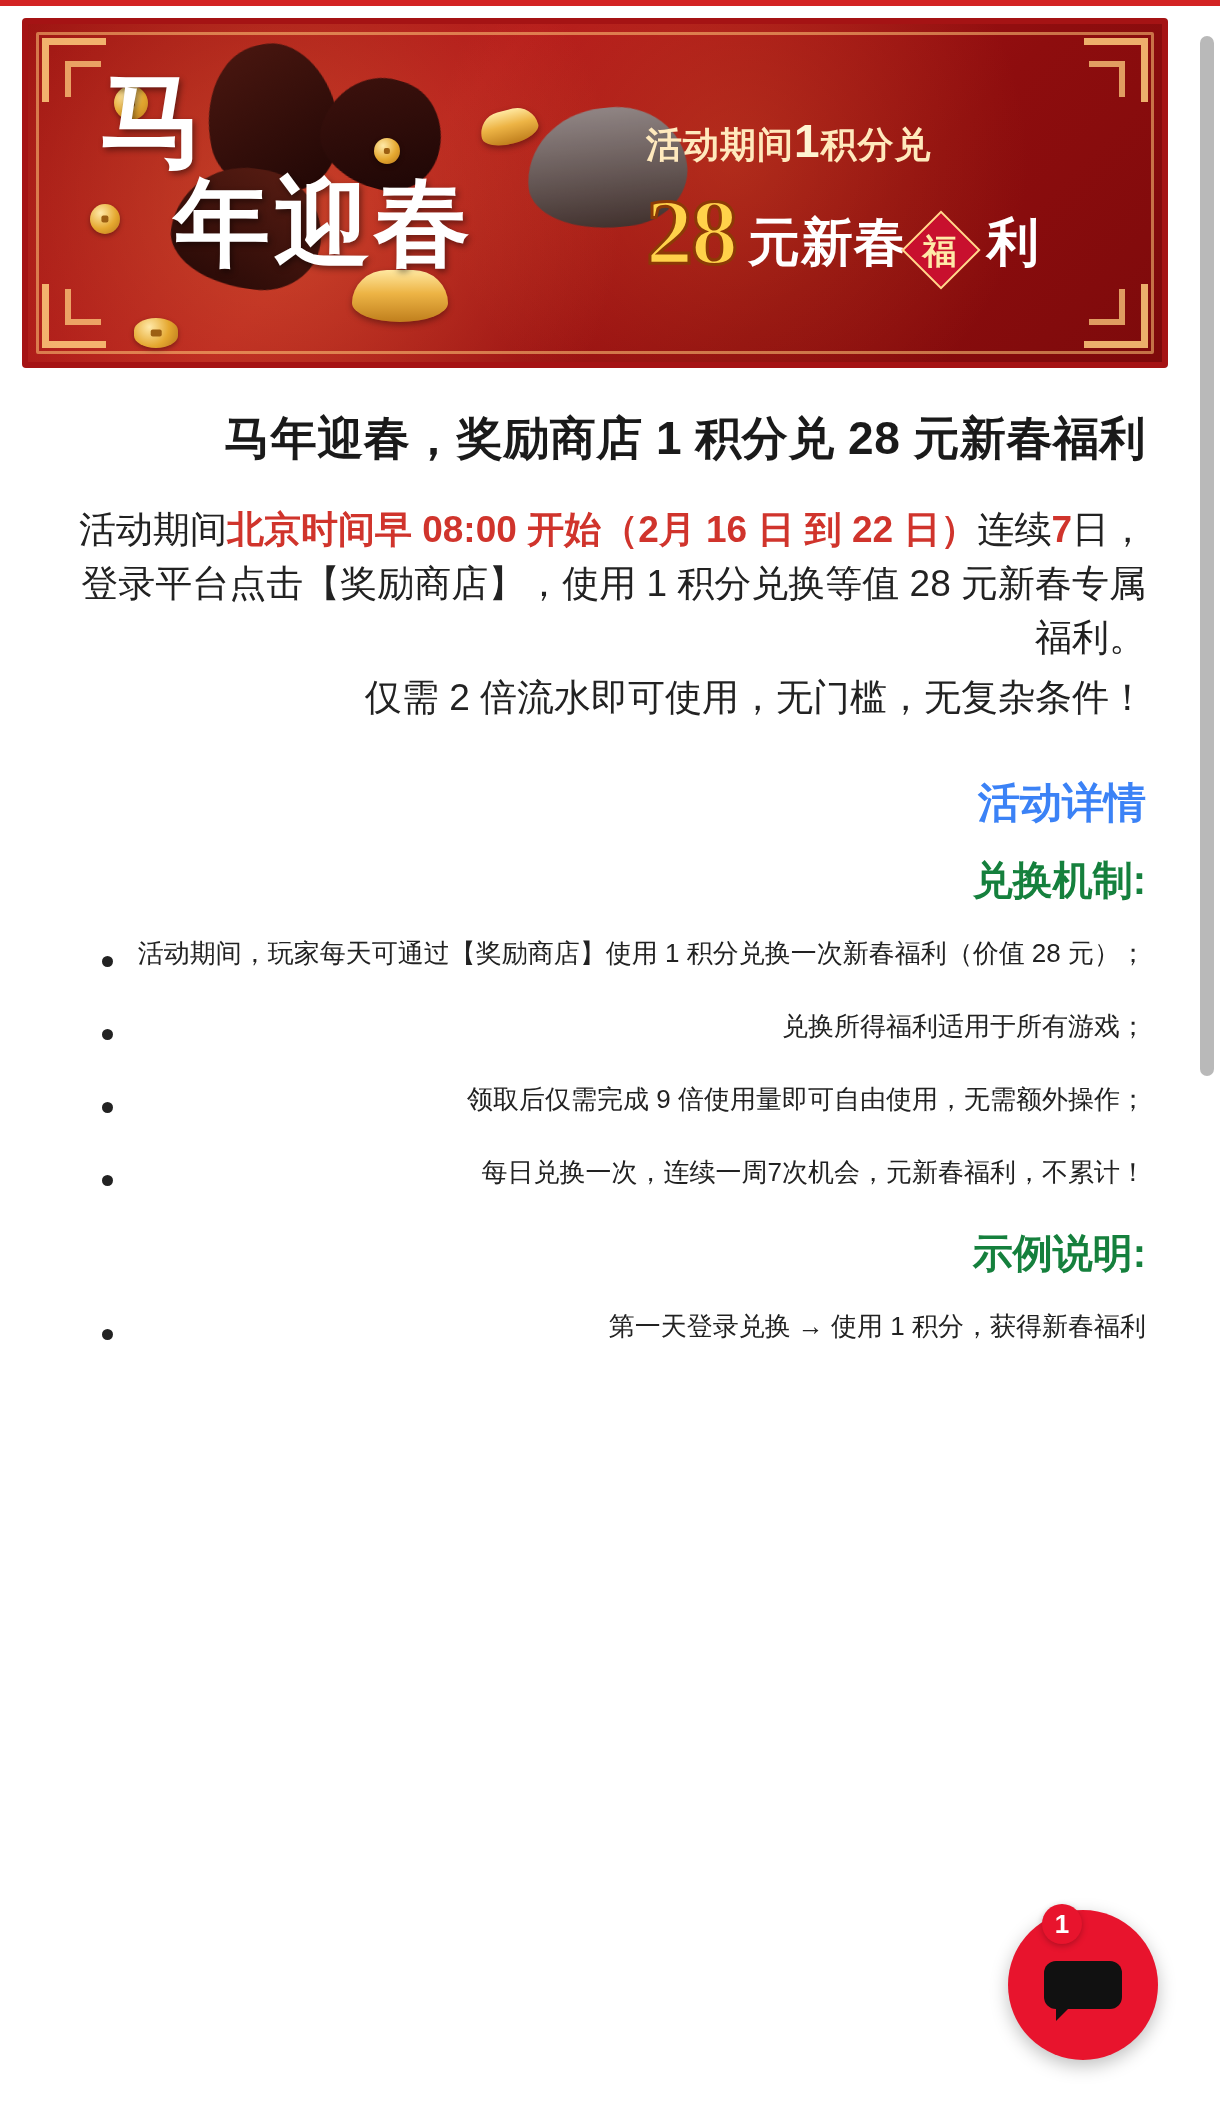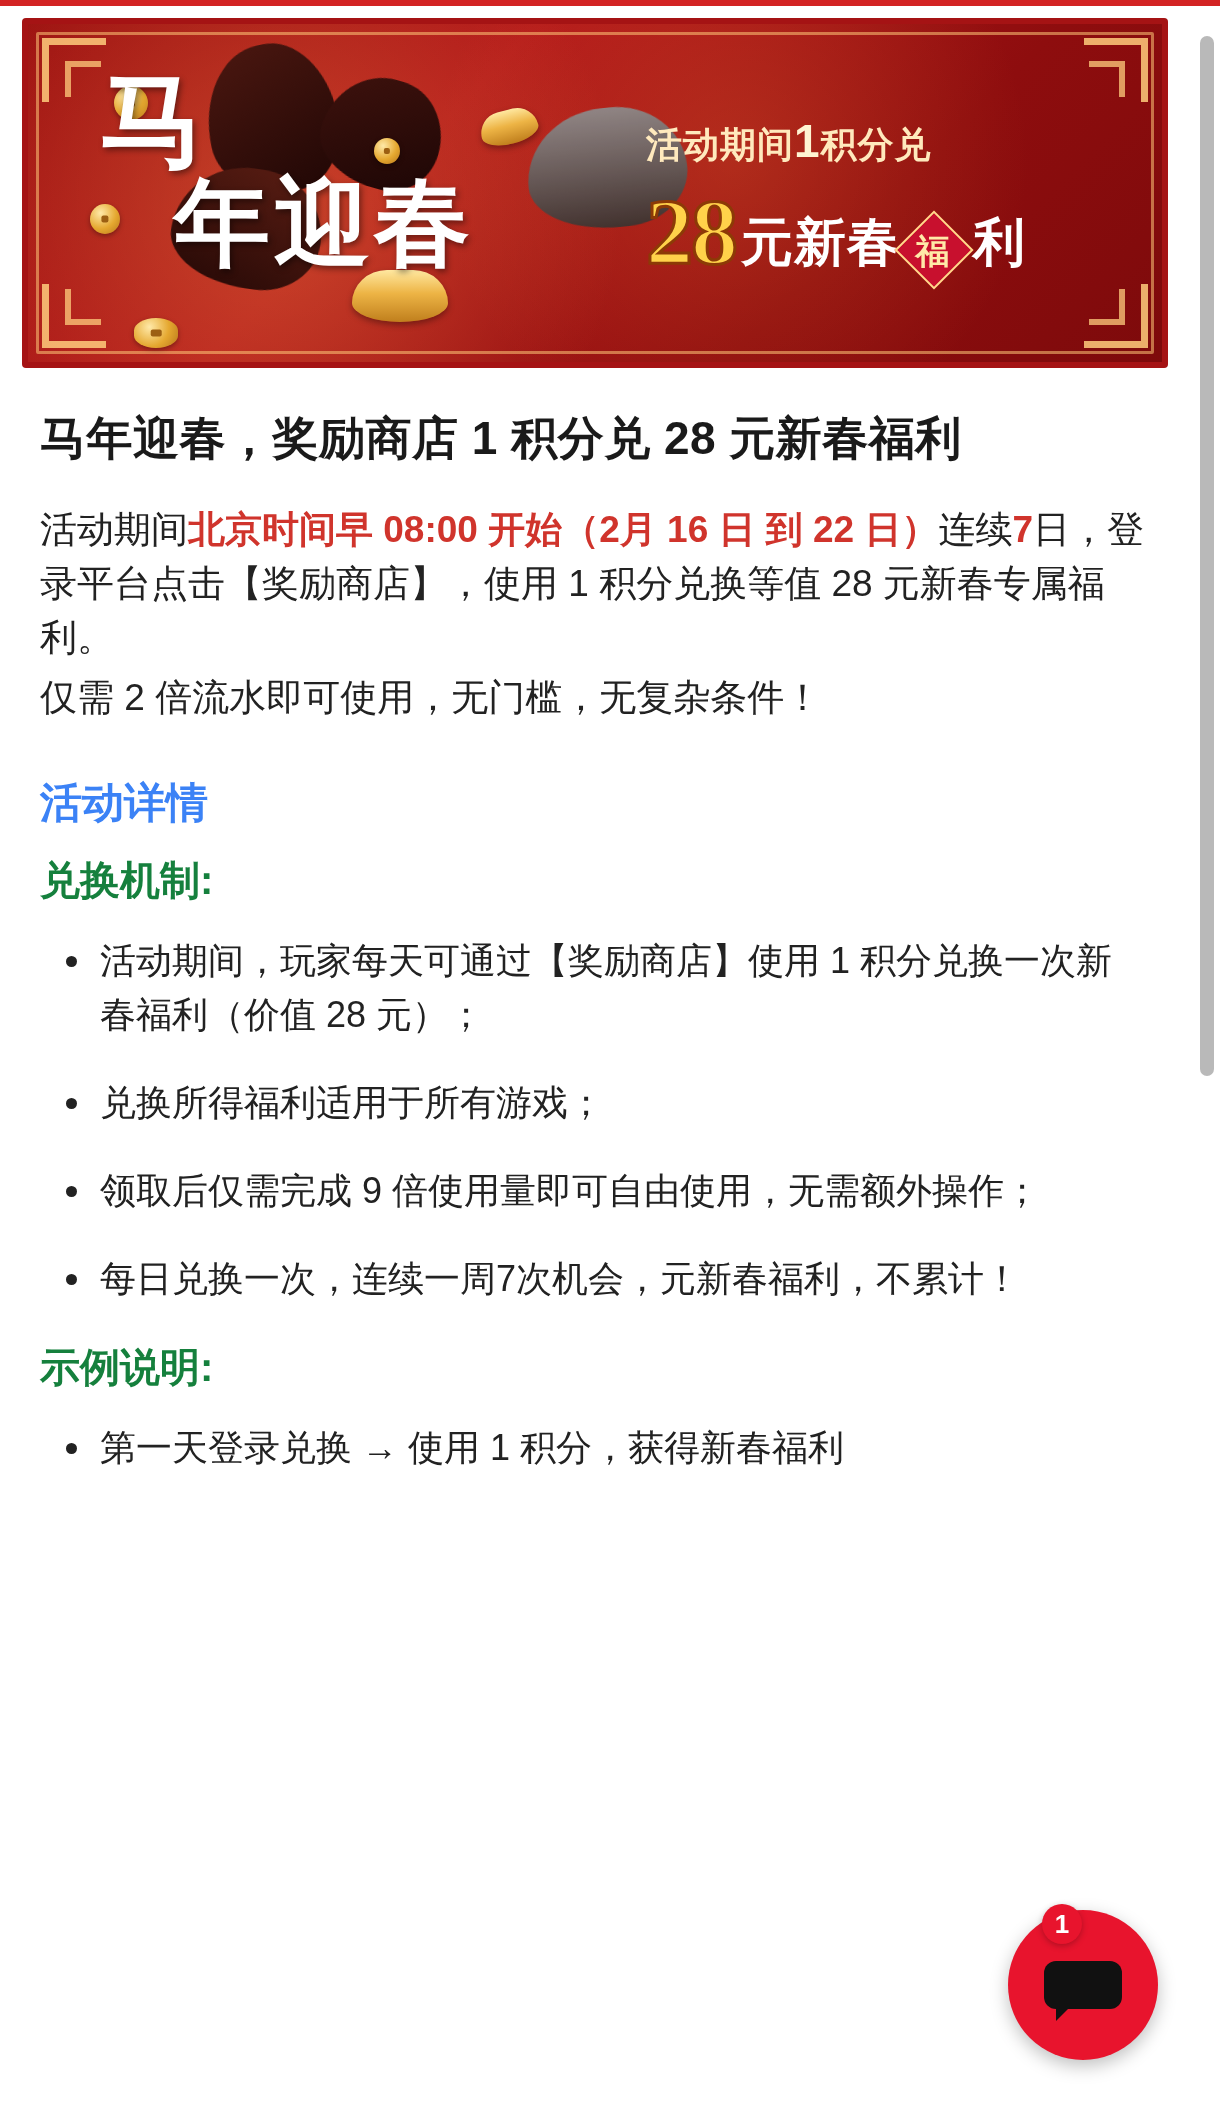--- a/index.html
+++ b/index.html
@@ -169,41 +169,42 @@
     font-family: "Liberation Serif", serif;
     color: #ffd24a;
     -webkit-text-stroke: 3px #8c3a06;
     line-height: 1;
     letter-spacing: -2px;
   }
   .after28 {
     font-size: 52px;
     font-weight: bold;
     color: #ffffff;
-    margin-left: 5px;
+    margin-left: 12px;
     letter-spacing: 1px;
   }
   .fu-badge {
     display: inline-block;
     width: 56px; height: 56px;
     background: #c8102e;
     color: #ffe9a8;
     font-size: 34px;
     font-weight: bold;
     line-height: 56px;
     text-align: center;
     transform: rotate(45deg);
     margin: 0 6px;
     border: 2px solid #ffd98a;
   }
   .fu-badge span { display: inline-block; transform: rotate(-45deg); }
 
   
   .content {
-    padding: 26px 42px 0 40px;
+    padding: 26px 42px 0 76px;
+    text-align: right;
   }
   h1.title {
     margin: 14px 0 0 0;
     font-size: 46px;
     line-height: 1.32;
     font-weight: bold;
     color: #1a1a1a;
     letter-spacing: 0.5px;
   }
   p.lead {
@@ -234,21 +235,21 @@
     font-weight: bold;
     color: #15803d;
   }
   ul.bullets {
     margin: 26px 0 0 0;
     padding-left: 60px;
     list-style: none;
   }
   ul.bullets li {
     position: relative;
-    font-size: 36px;
+    font-size: 26px;
     line-height: 1.5;
     color: #222;
     margin-bottom: 34px;
   }
   ul.bullets li:before {
     content: "";
     position: absolute;
     left: -34px; top: 22px;
     width: 11px; height: 11px;
     background: #222;

